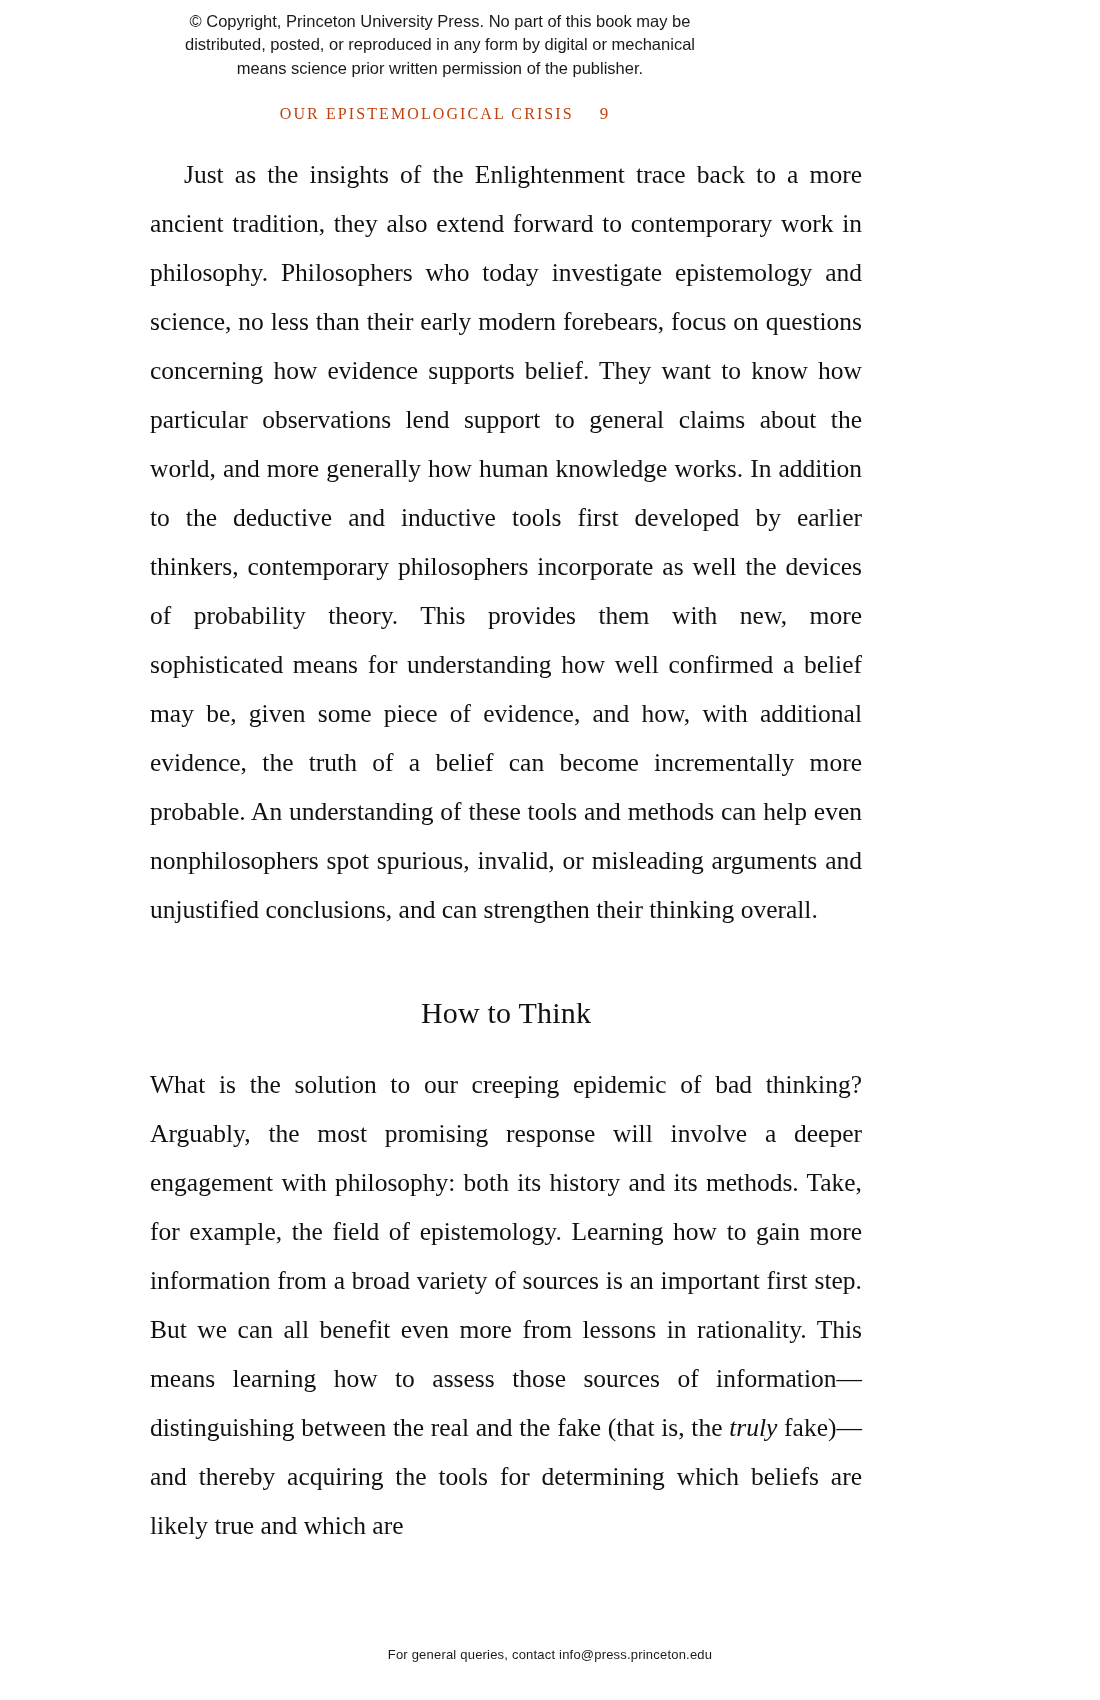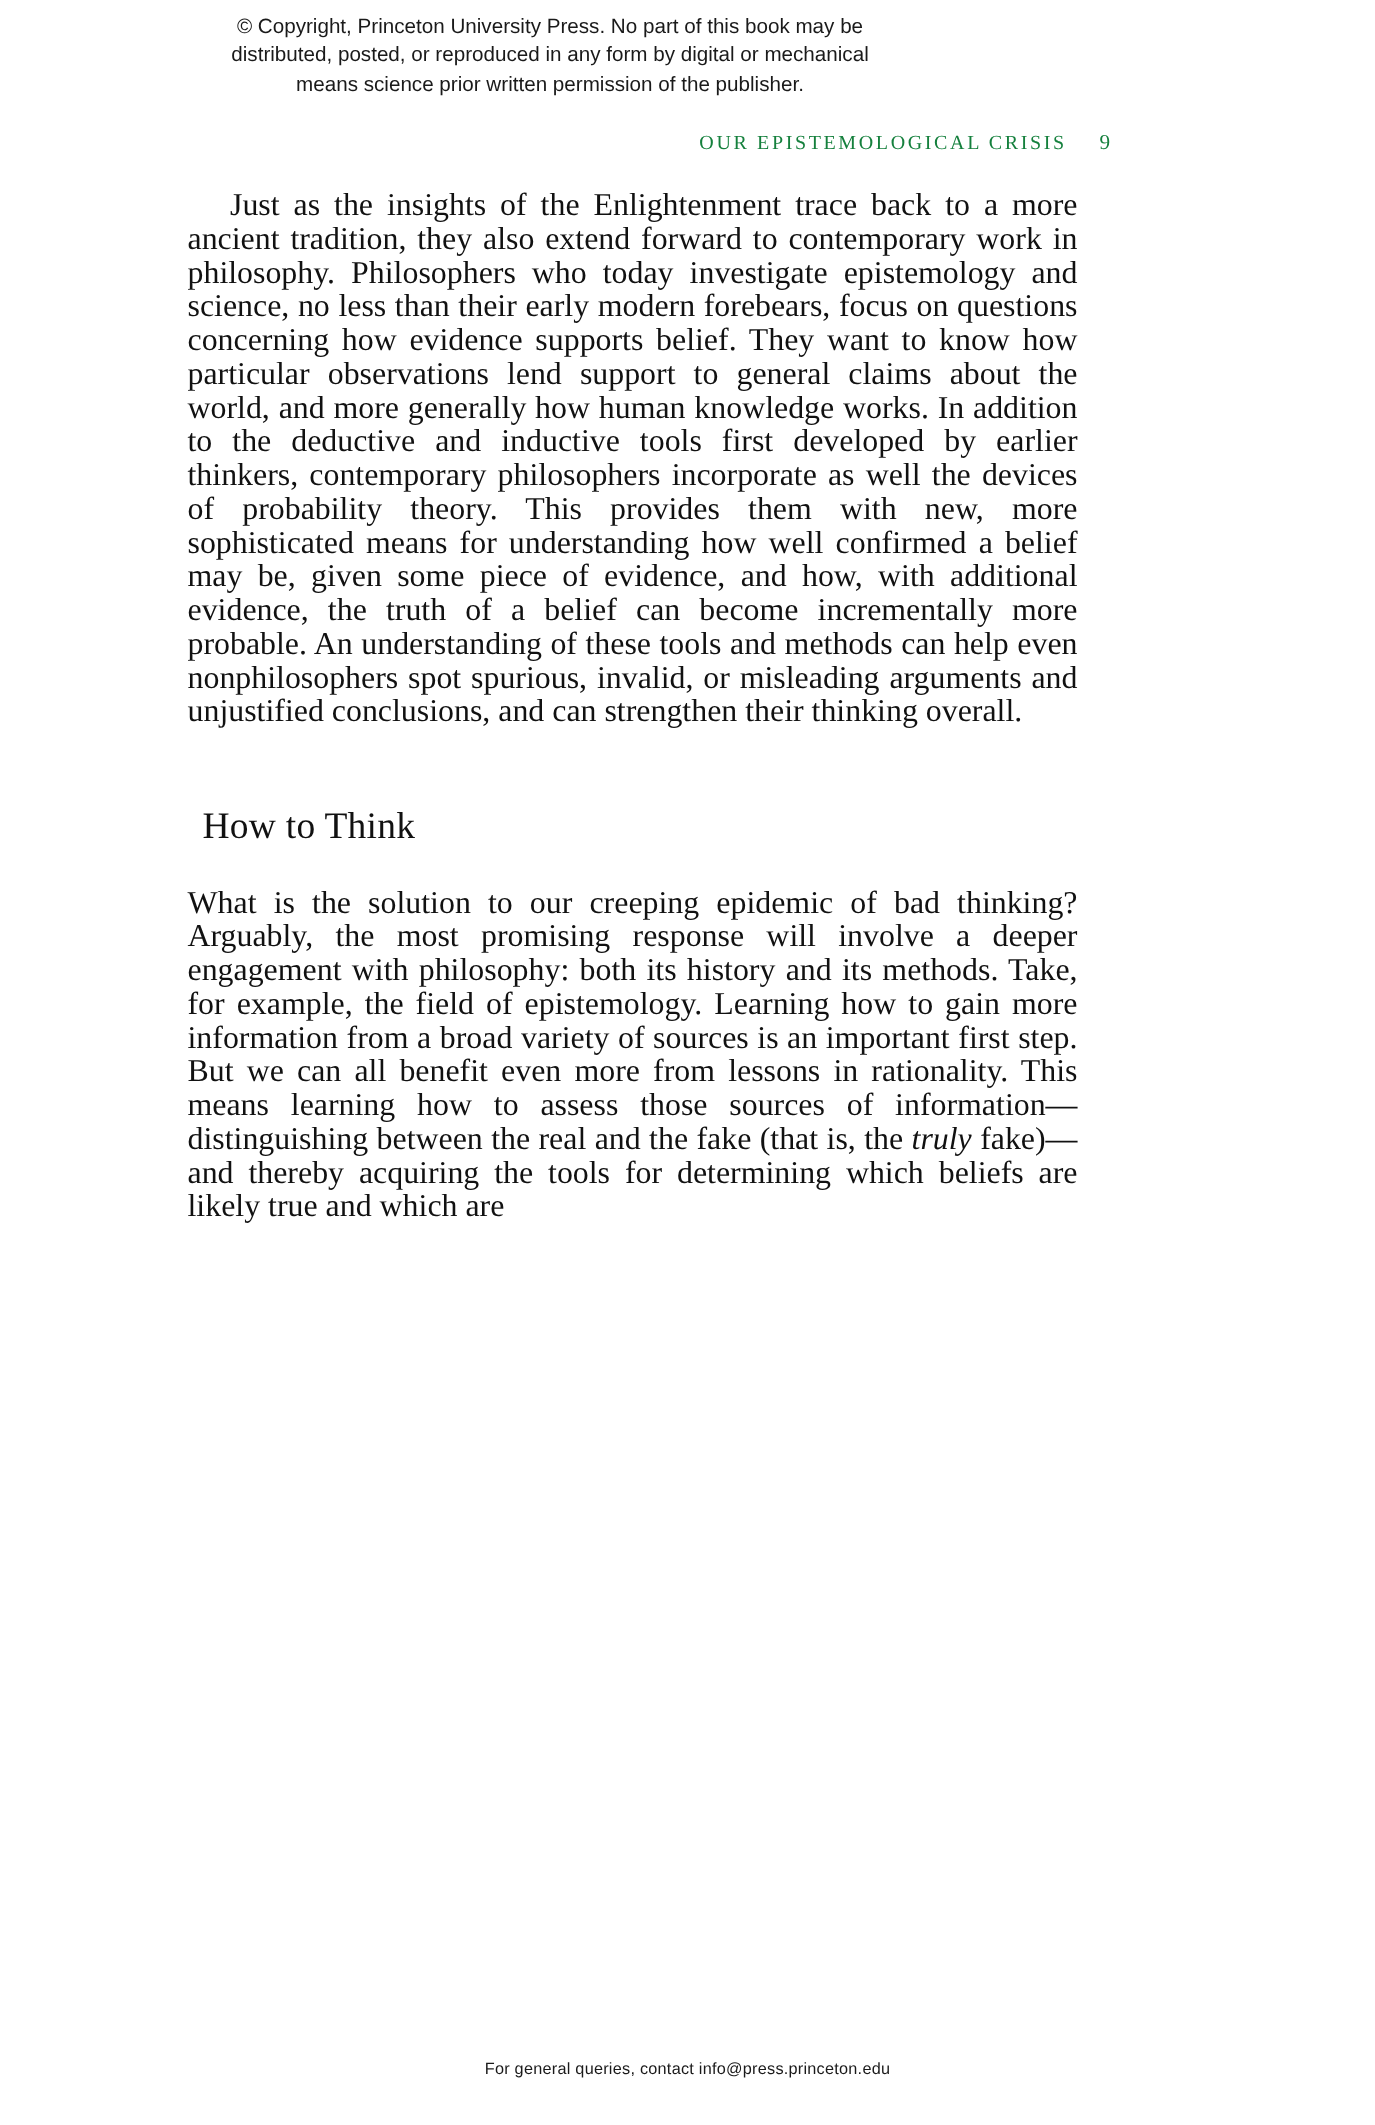--- a/index.html
+++ b/index.html
@@ -39,25 +39,25 @@
     display: block;
     white-space: nowrap;
   }
 
   
   .running-head {
     position: absolute;
     top: 104px;
     left: 0;
     width: 888px;
-    text-align: right;
+    text-align: center;
     font-family: "Liberation Serif", serif;
     font-size: 16px;
     letter-spacing: 2.1px;
-    color: #15803d;
+    color: #c2410c;
   }
   .running-head .rh-title {
     text-transform: uppercase;
   }
   .running-head .rh-page {
     margin-left: 26px;
     letter-spacing: 0;
     font-size: 17px;
   }
 
@@ -65,36 +65,37 @@
   .text-column {
     position: absolute;
     top: 150px;
     left: 150px;
     width: 712px;
   }
 
   p.body-par {
     margin: 0;
     font-size: 25.5px;
-    line-height: 27px;
+    line-height: 49px;
     text-align: justify;
     text-justify: inter-word;
     color: #111111;
     hyphens: none;
   }
   p.body-par.indent {
     text-indent: 34px;
   }
 
   
   .section-heading {
-    margin: 12px;
+    margin: 0;
     padding: 0;
     font-weight: normal;
     font-size: 30px;
+    text-align: center;
     color: #111111;
     margin-top: 62px;
     margin-bottom: 30px;
     letter-spacing: 0.2px;
   }
 
   em {
     font-style: italic;
   }
 

